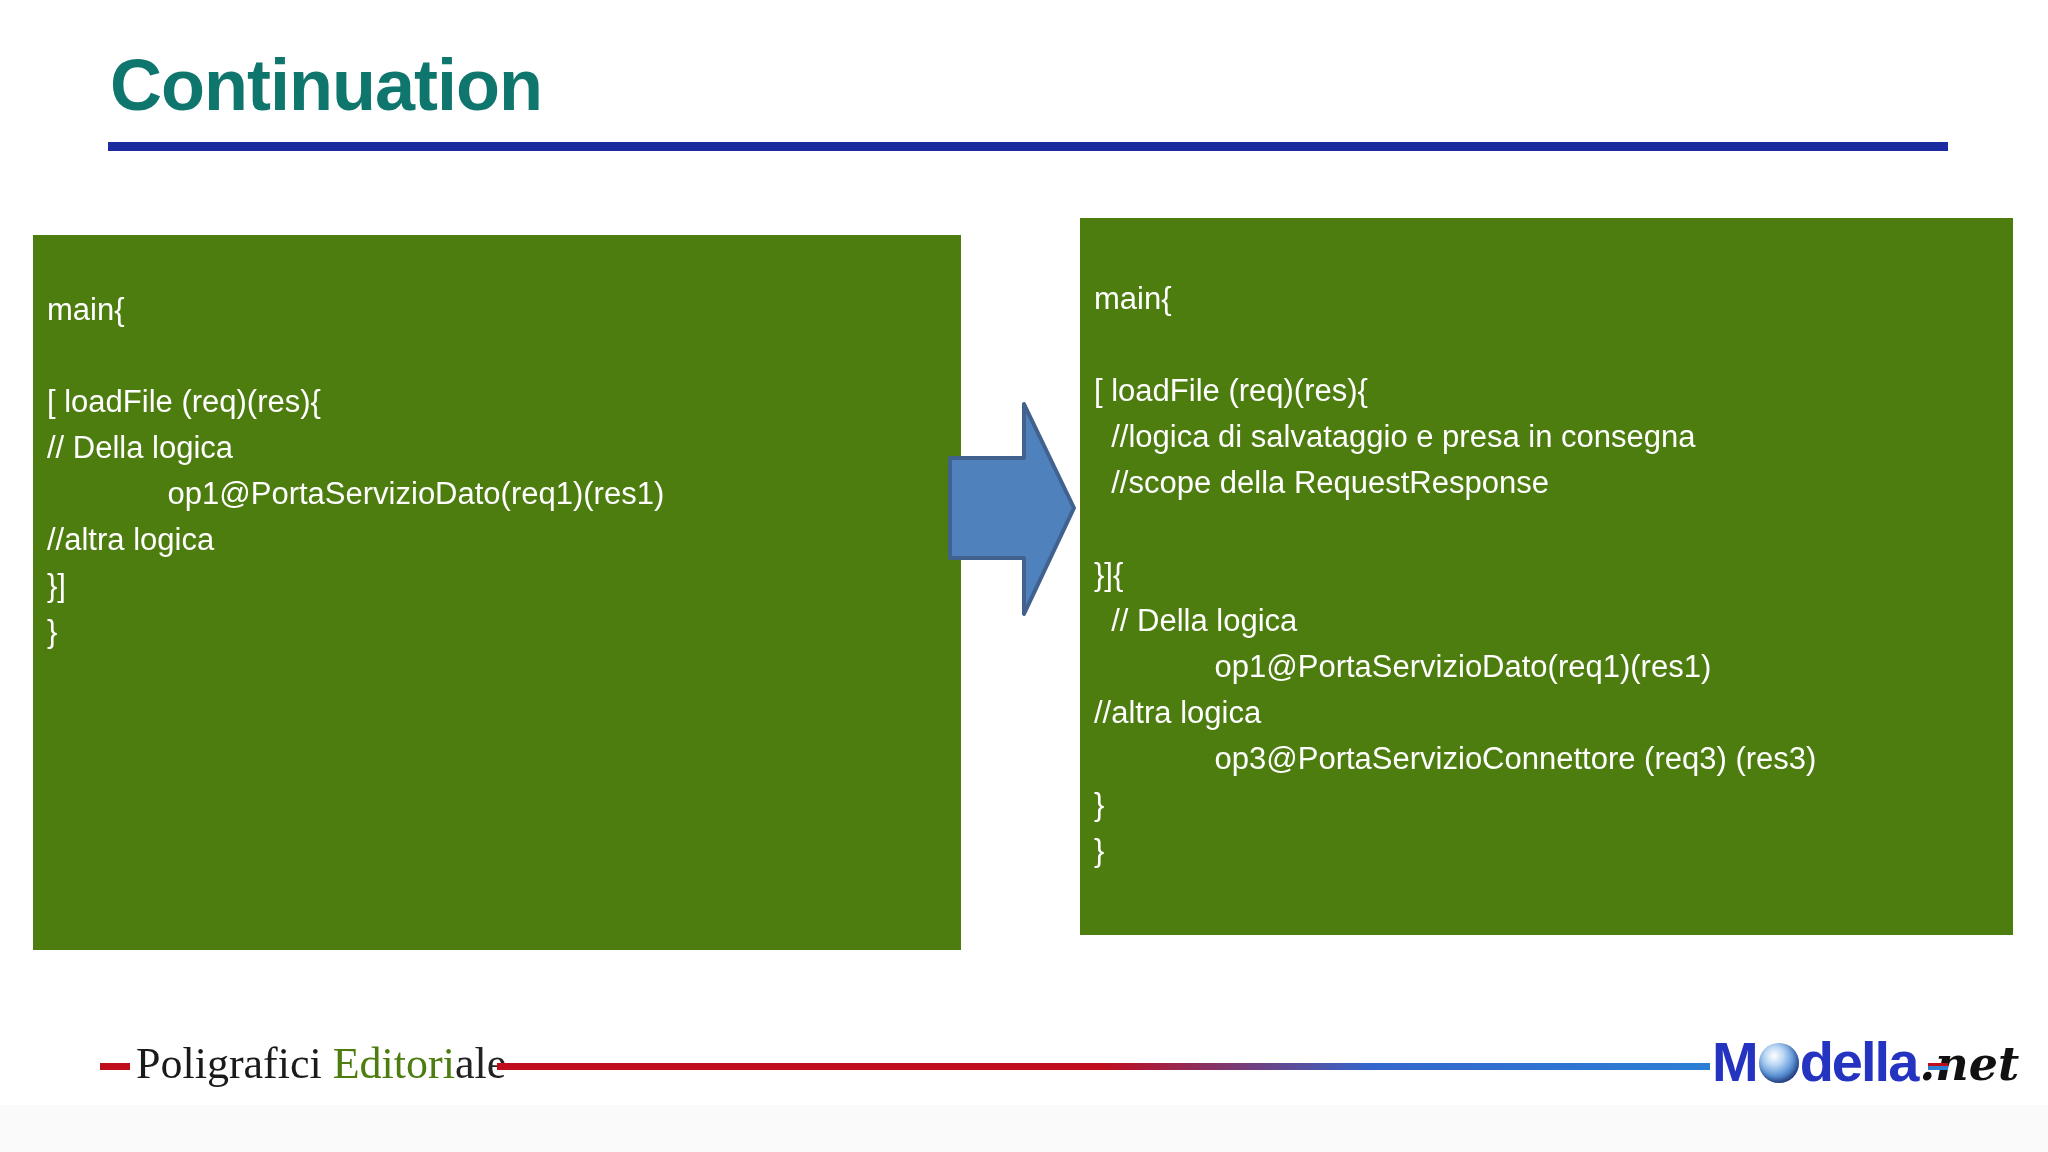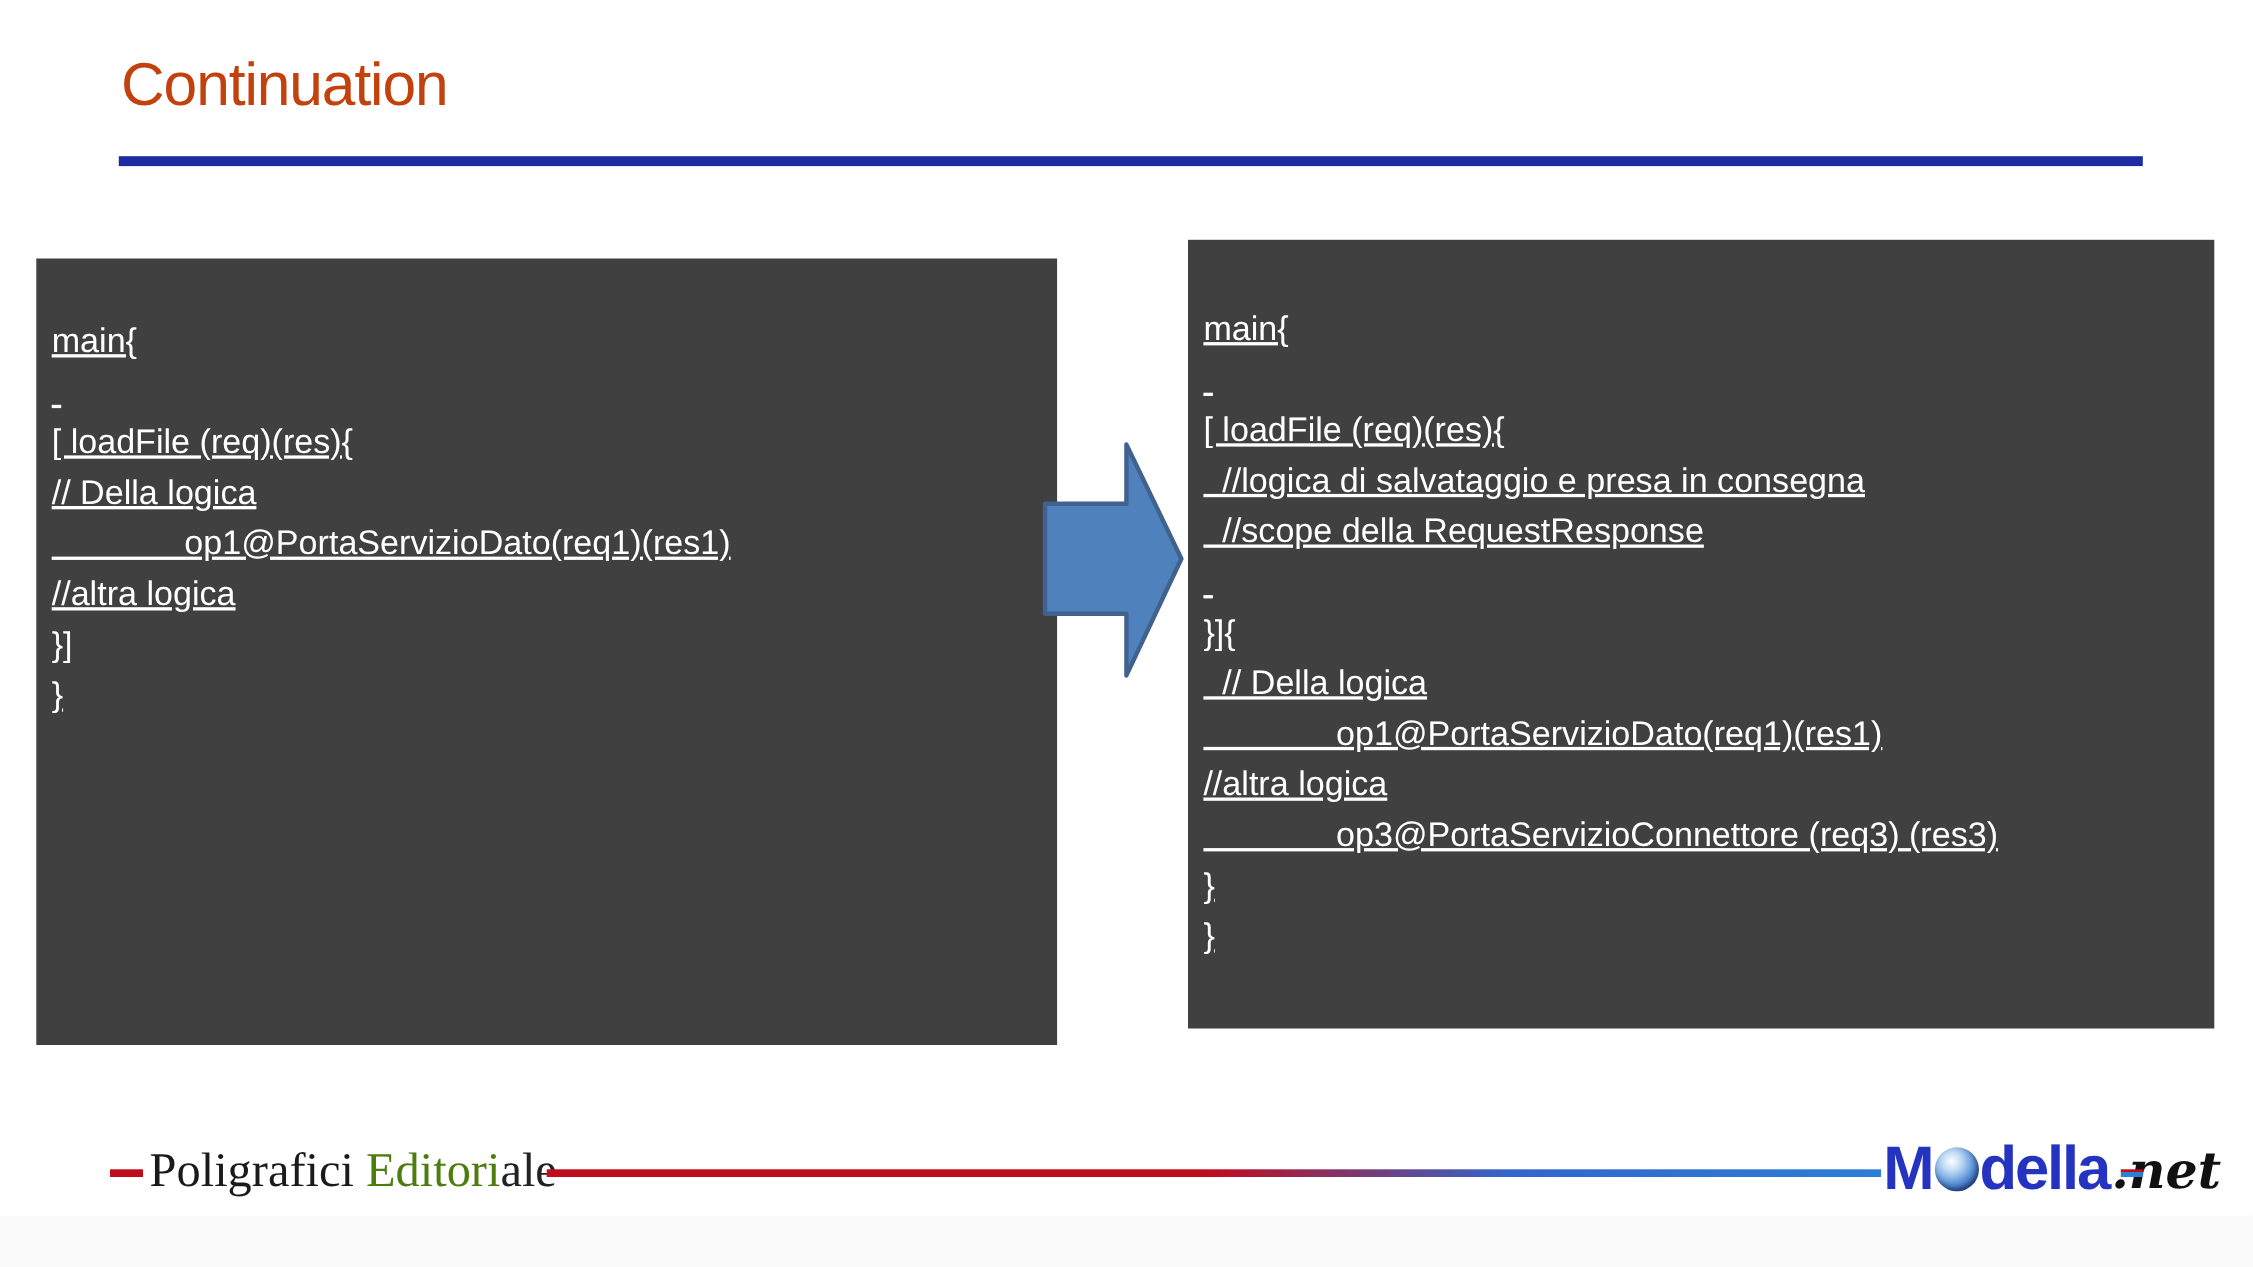--- a/index.html
+++ b/index.html
@@ -7,33 +7,33 @@
     position:relative;
     width:2048px;height:1152px;
     background:#ffffff;
     overflow:hidden;
     font-family:"Liberation Sans", sans-serif;
   }
 
   
   .title{
     position:absolute;left:110px;top:44px;
-    font-size:55px;font-weight:normal;color:#c2410c;
+    font-size:72px;font-weight:bold;color:#0f766e;
     letter-spacing:-1px;
   }
   .title-underline{
     position:absolute;left:108px;top:142px;
     width:1840px;height:9px;background:#1c2ba0;
   }
 
   
   .code-block{
-    position:absolute;background:#404040;color:#ffffff;
+    position:absolute;background:#4d7c0f;color:#ffffff;
     font-family:"Liberation Sans", sans-serif;
-    font-size:31px;line-height:46px;text-decoration:underline;
+    font-size:31px;line-height:46px;
   }
   .code-left{left:33px;top:235px;width:928px;height:715px;padding:52px 0 0 14px;box-sizing:border-box;}
   .code-right{left:1080px;top:218px;width:933px;height:717px;padding:58px 0 0 14px;box-sizing:border-box;}
   .code-line{white-space:pre;}
 
   
   .arrow-wrap{position:absolute;left:944px;top:396px;width:136px;height:228px;}
 
   
   .footer-line-main{

